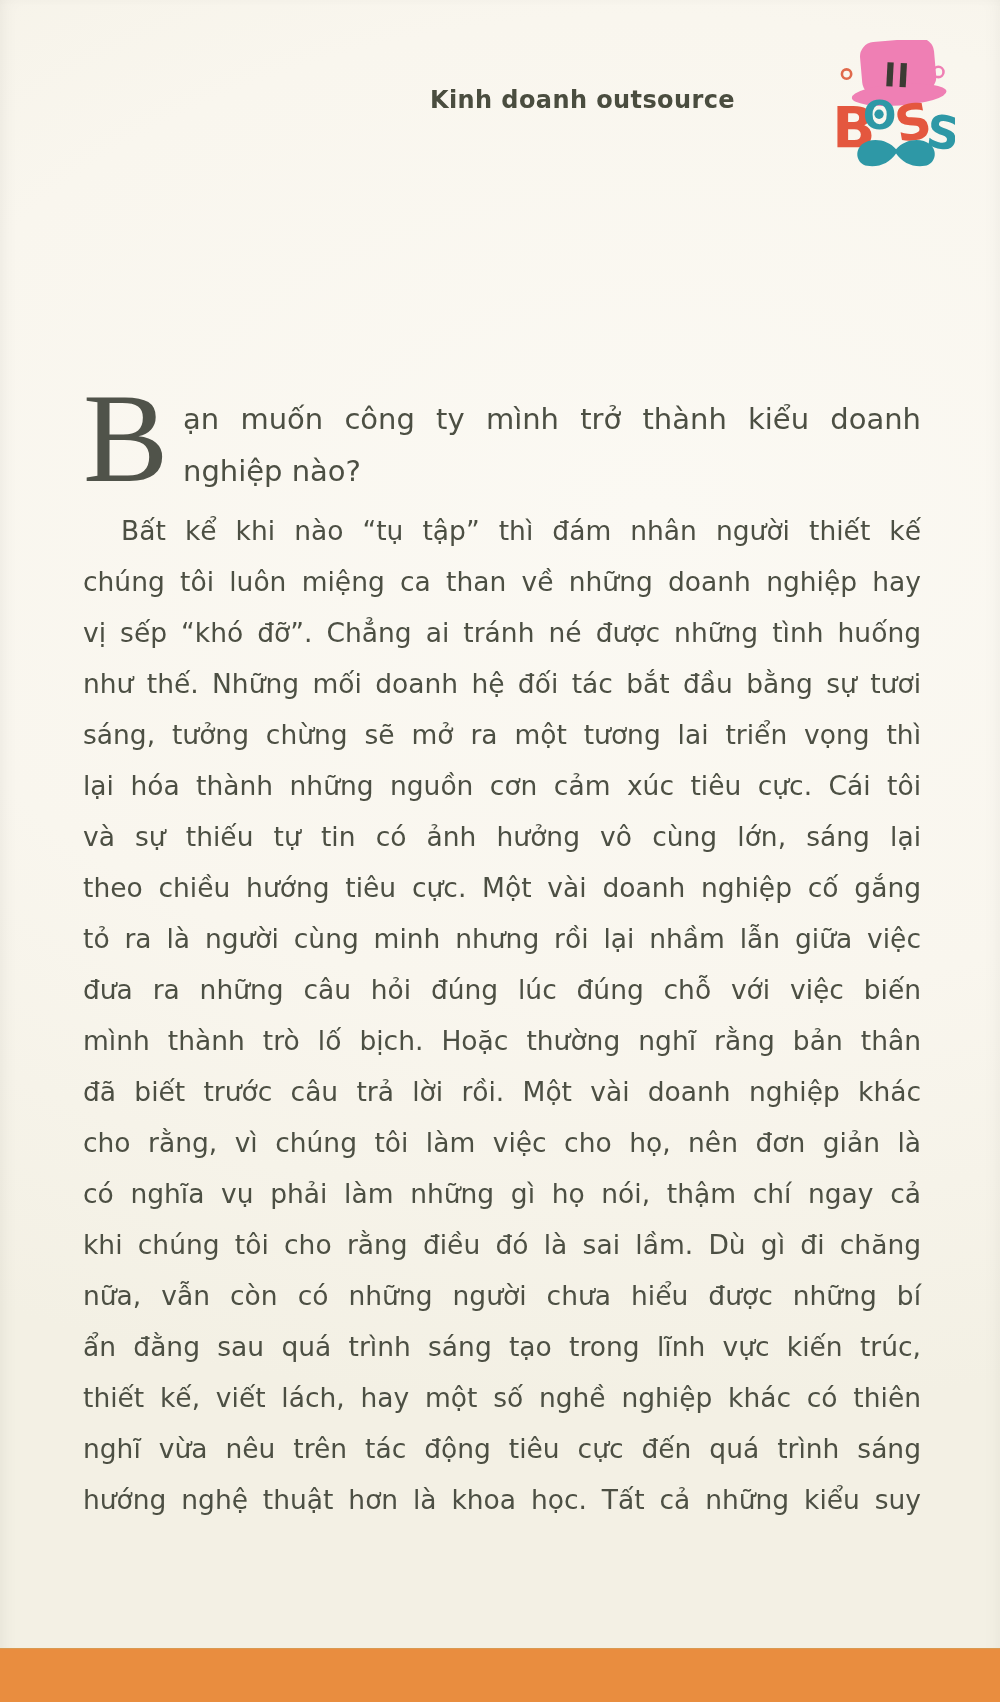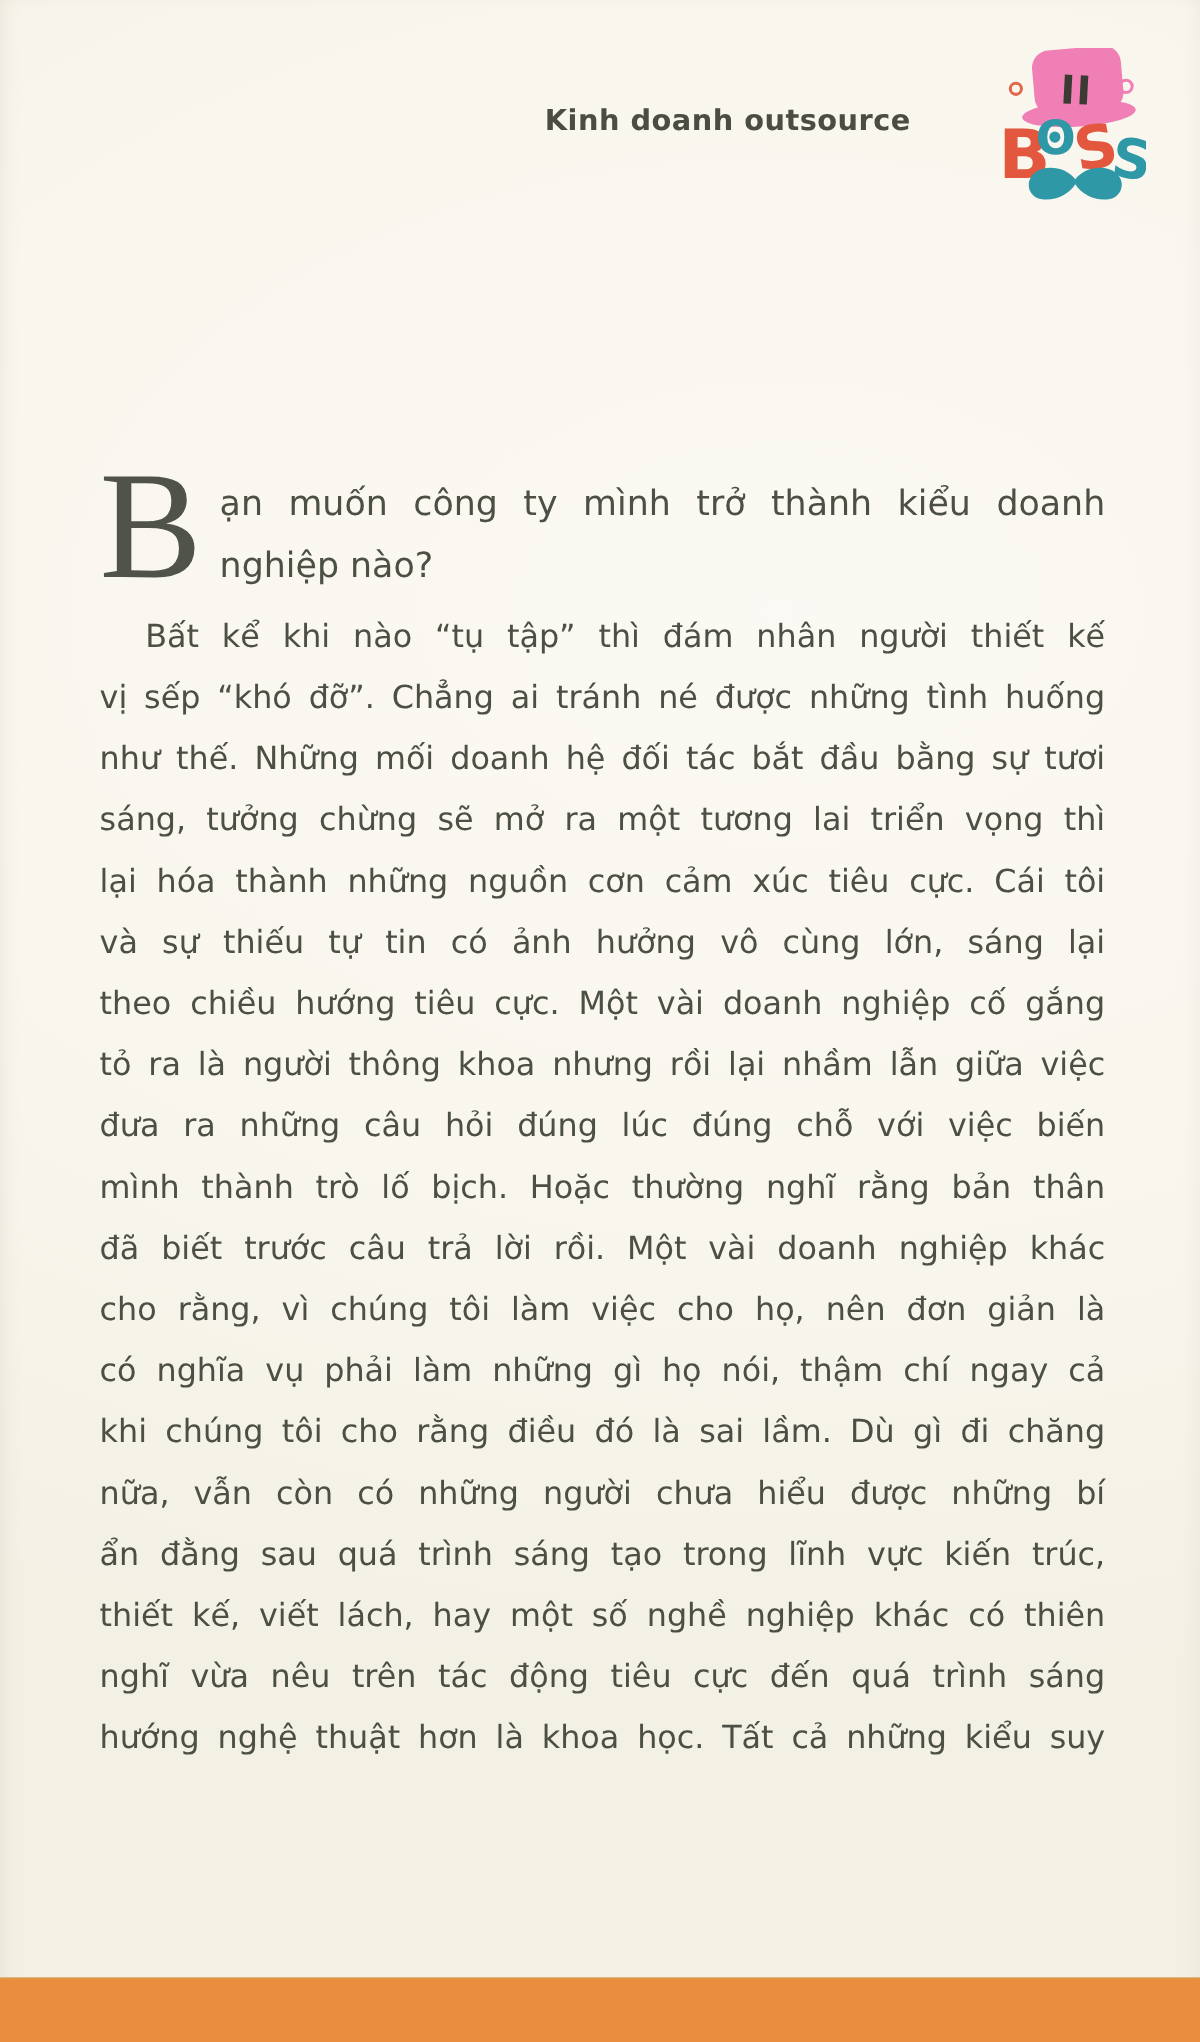--- a/index.html
+++ b/index.html
@@ -17,21 +17,20 @@
   .running-title {
     position: absolute;
     top: 86px;
     left: 0;
     width: 735px;
     text-align: right;
     font-size: 24px;
     font-weight: 600;
     letter-spacing: 0.4px;
     color: #4a4d3f;
-    padding-left: 24px;
   }
 
   .logo { position: absolute; top: 40px; left: 833px; width: 122px; height: 132px; }
   .logo svg { display: block; }
   .logo-letter { font-family: "DejaVu Sans", "Liberation Sans", sans-serif; font-weight: bold; }
   .chapter-mark-text { font-family: "DejaVu Sans", "Liberation Sans", sans-serif; font-weight: bold; }
 
   .opening { position: absolute; top: 393px; left: 83px; width: 838px; }
   .dropcap {
     float: left;
@@ -97,27 +96,28 @@
   </div>
 
   <div class="opening">
     <div class="dropcap">B</div>
     <div class="op-line justified">ạn muốn công ty mình trở thành kiểu doanh</div>
     <div class="op-line">nghiệp nào?</div>
   </div>
 
   <div class="body-text">
     <div class="line indent">Bất kể khi nào “tụ tập” thì đám nhân người thiết kế</div>
+    <div class="line">chúng tôi luôn miệng ca than về những doanh nghiệp hay</div>
     <div class="line">vị sếp “khó đỡ”. Chẳng ai tránh né được những tình huống</div>
     <div class="line">như thế. Những mối doanh hệ đối tác bắt đầu bằng sự tươi</div>
     <div class="line">sáng, tưởng chừng sẽ mở ra một tương lai triển vọng thì</div>
     <div class="line">lại hóa thành những nguồn cơn cảm xúc tiêu cực. Cái tôi</div>
     <div class="line">và sự thiếu tự tin có ảnh hưởng vô cùng lớn, sáng lại</div>
     <div class="line">theo chiều hướng tiêu cực. Một vài doanh nghiệp cố gắng</div>
-    <div class="line">tỏ ra là người thông khoa nhưng rồi lại nhầm lẫn giữa việc</div>
+    <div class="line">tỏ ra là người cùng minh nhưng rồi lại nhầm lẫn giữa việc</div>
     <div class="line">đưa ra những câu hỏi đúng lúc đúng chỗ với việc biến</div>
     <div class="line">mình thành trò lố bịch. Hoặc thường nghĩ rằng bản thân</div>
     <div class="line">đã biết trước câu trả lời rồi. Một vài doanh nghiệp khác</div>
     <div class="line">cho rằng, vì chúng tôi làm việc cho họ, nên đơn giản là</div>
     <div class="line">có nghĩa vụ phải làm những gì họ nói, thậm chí ngay cả</div>
     <div class="line">khi chúng tôi cho rằng điều đó là sai lầm. Dù gì đi chăng</div>
     <div class="line">nữa, vẫn còn có những người chưa hiểu được những bí</div>
     <div class="line">ẩn đằng sau quá trình sáng tạo trong lĩnh vực kiến trúc,</div>
     <div class="line">thiết kế, viết lách, hay một số nghề nghiệp khác có thiên</div>
     <div class="line">nghĩ vừa nêu trên tác động tiêu cực đến quá trình sáng</div>

